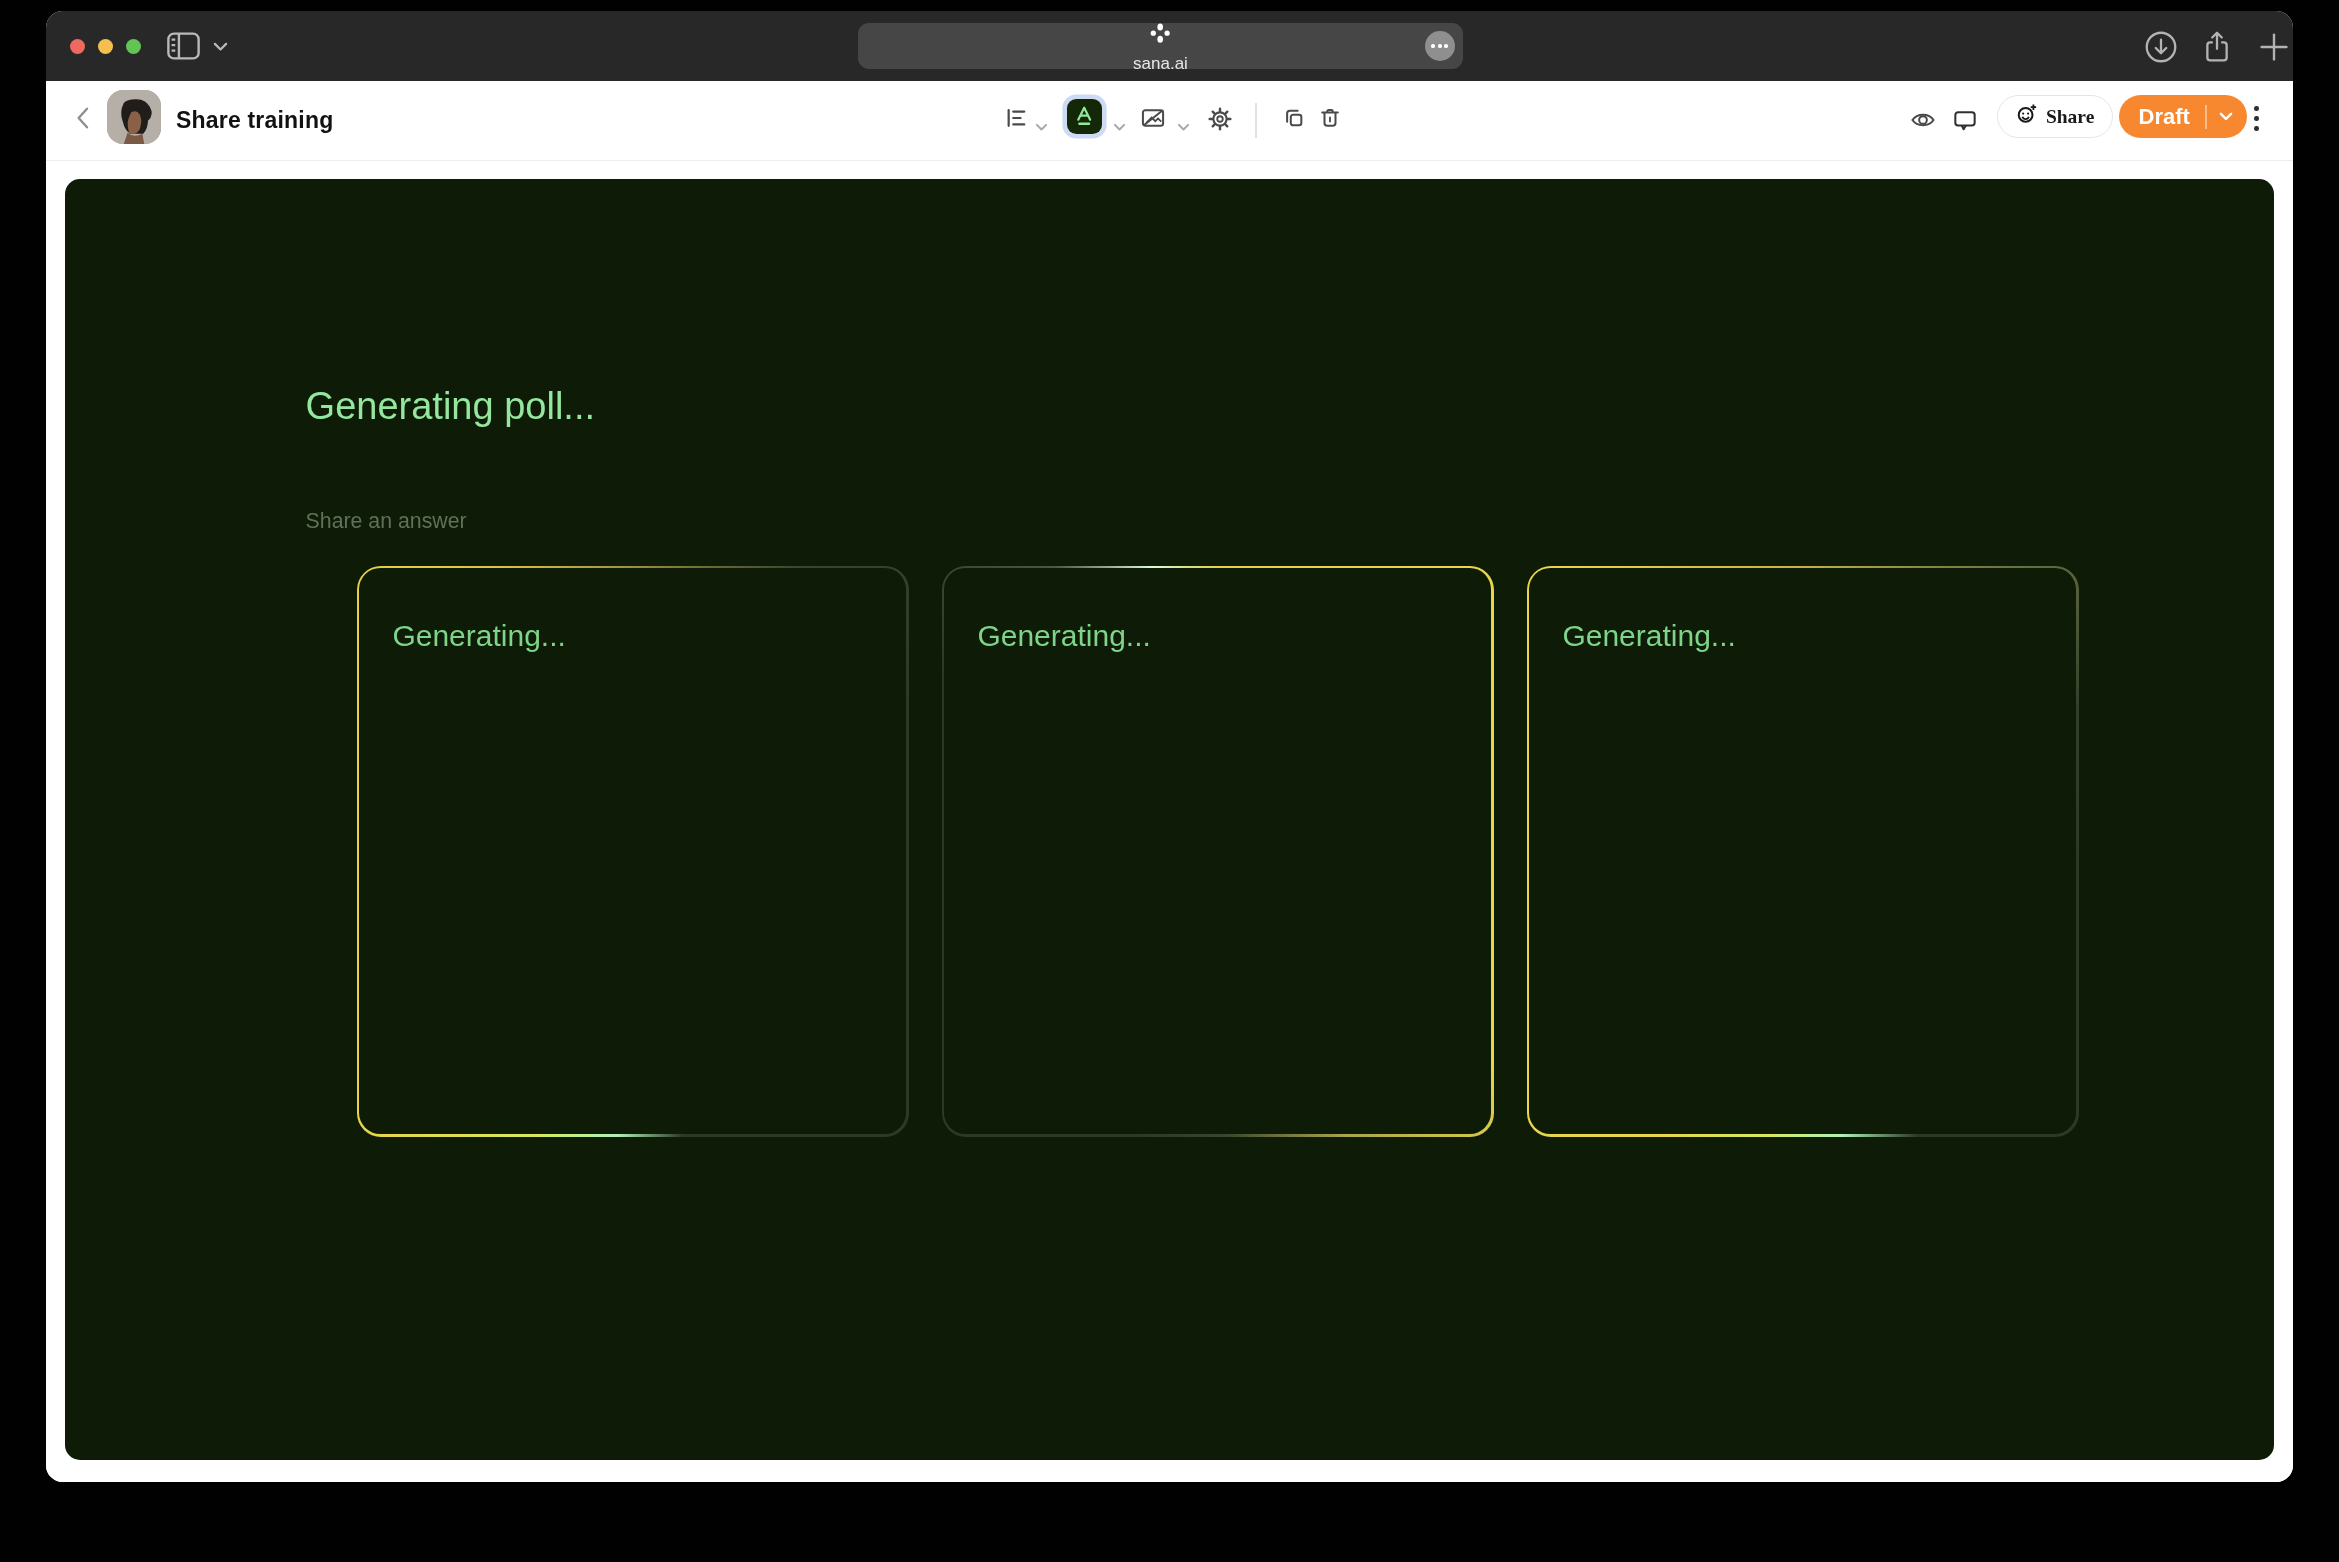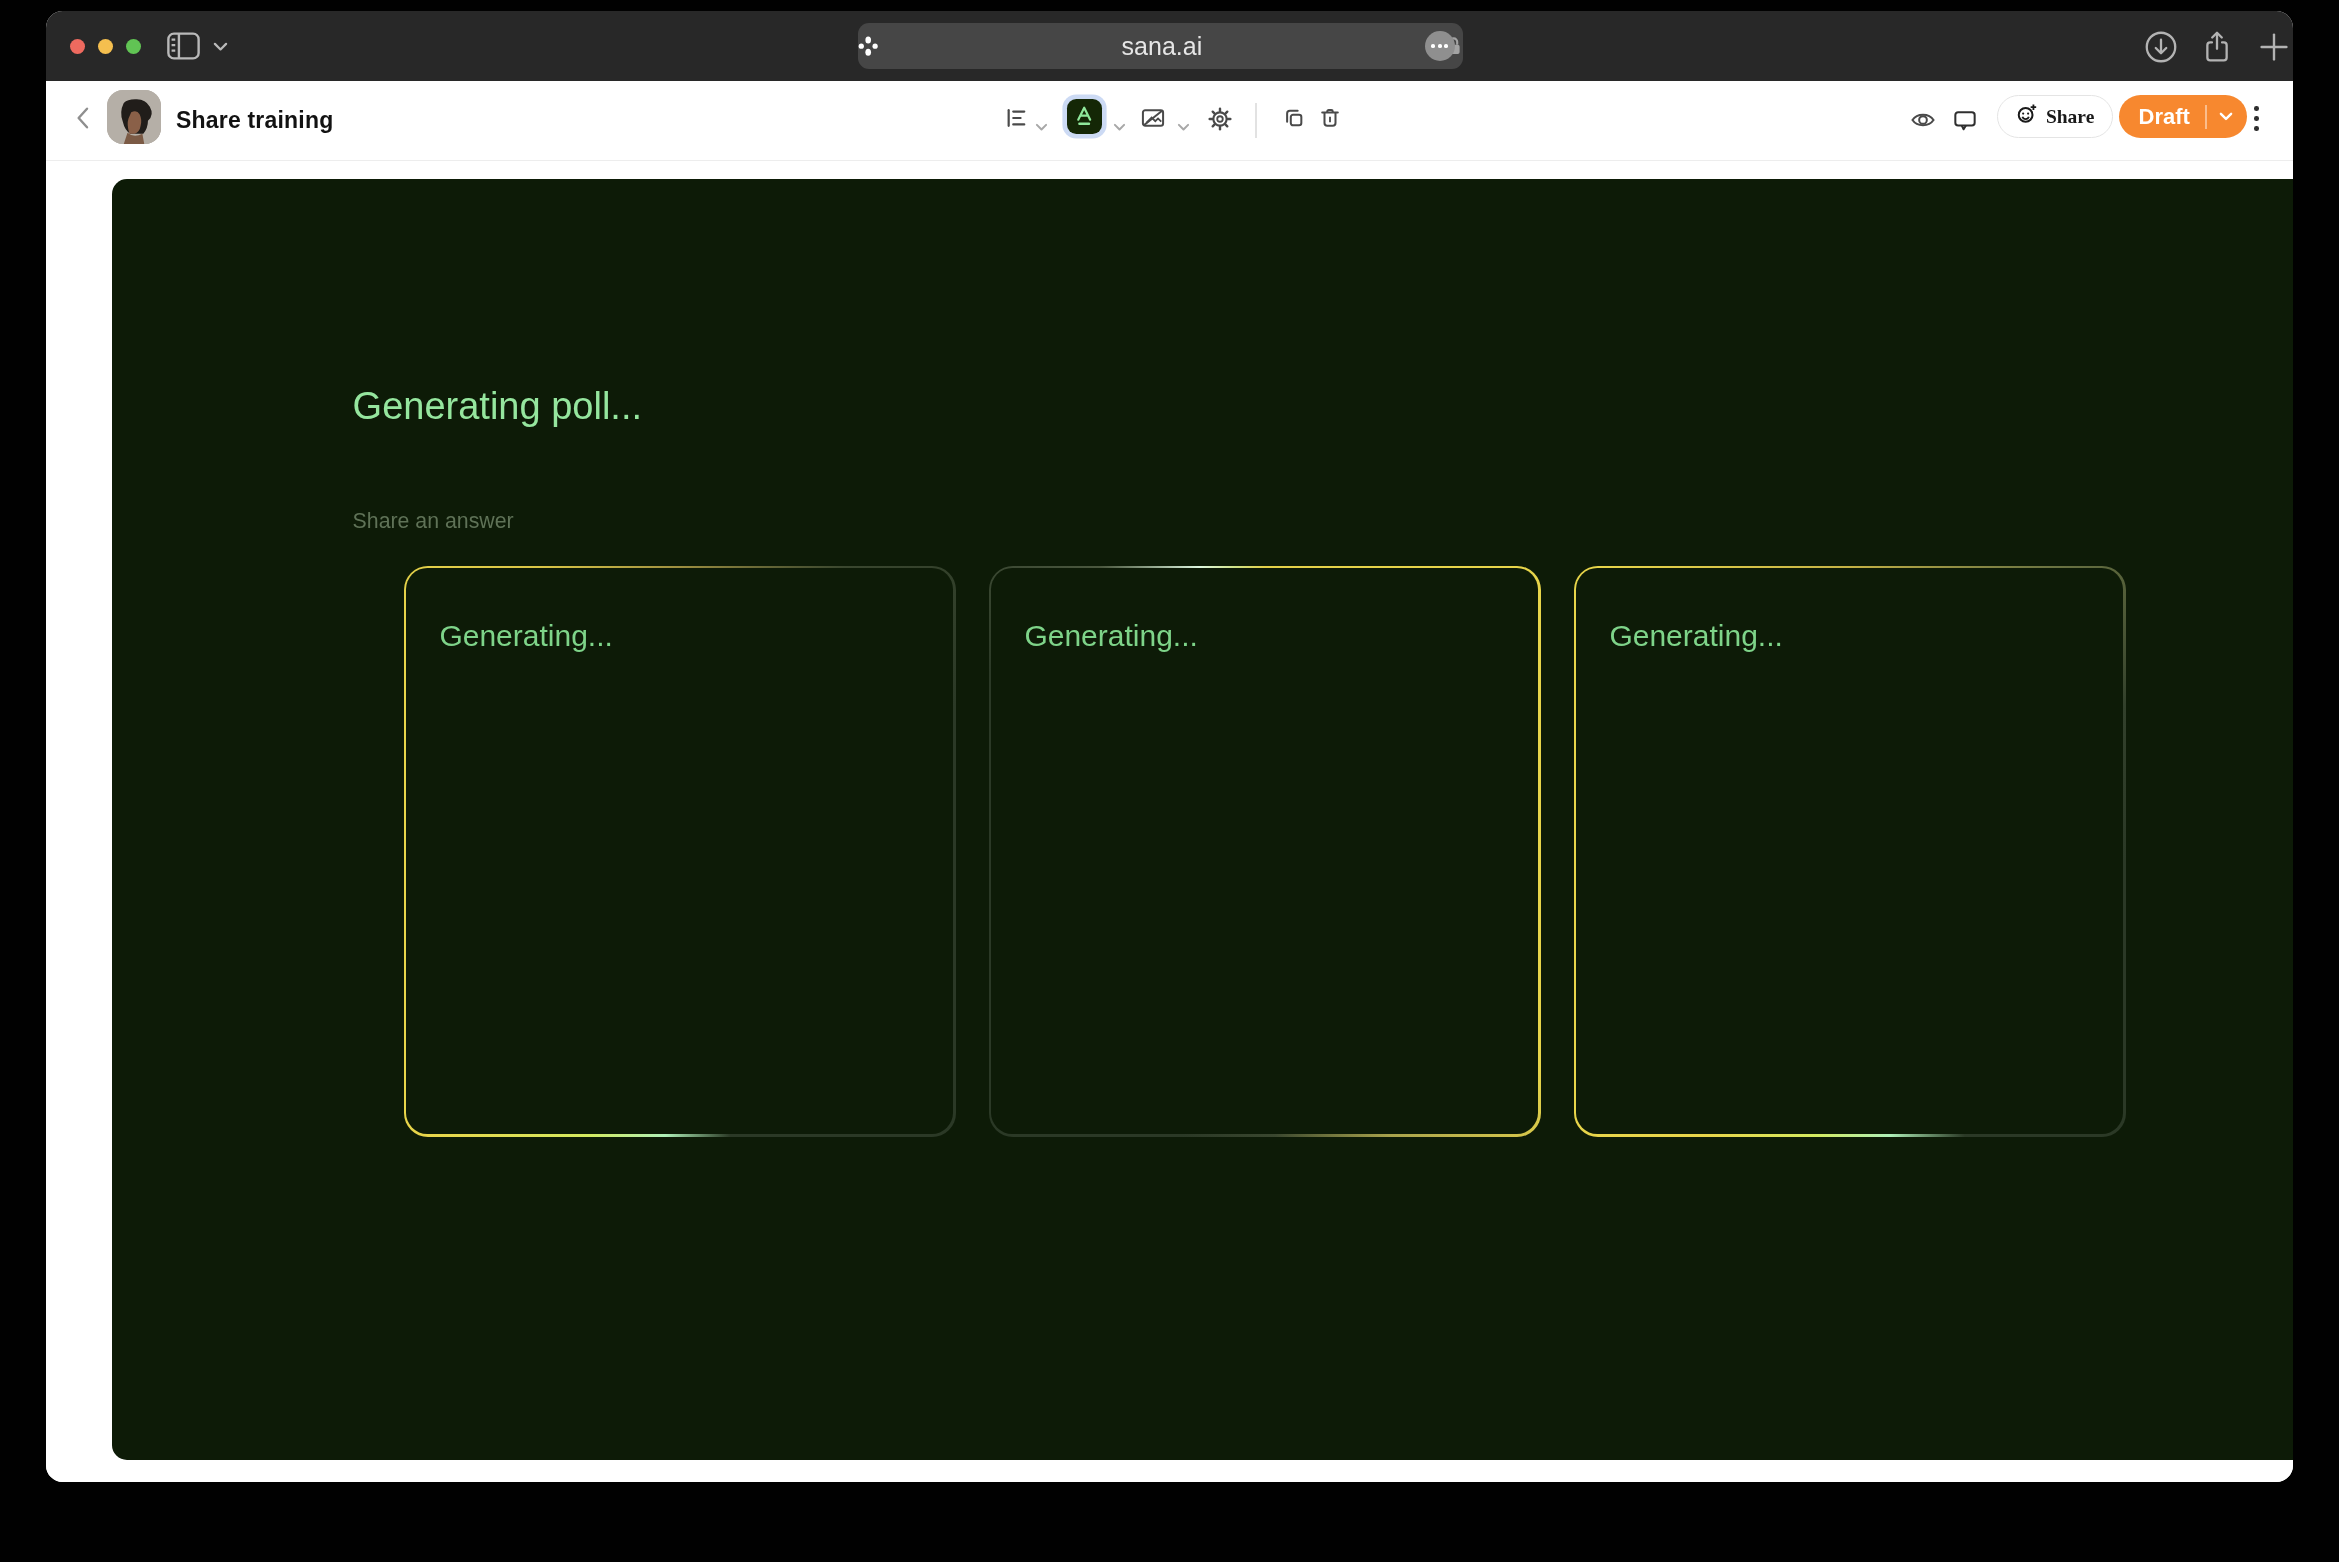--- a/index.html
+++ b/index.html
@@ -9,22 +9,22 @@
   
   .chrome{position:absolute;left:0;top:0;right:0;height:70px;background:#282828;}
   .tl{position:absolute;top:28px;width:15px;height:15px;border-radius:50%;}
   .tl.red{left:24px;background:#ee6a5f}
   .tl.yellow{left:52px;background:#f5bf4f}
   .tl.green{left:80px;background:#61c454}
   .chrome svg{display:block}
   .sidebar-toggle{position:absolute;left:121px;top:21.3px}
   .chrome-chev{position:absolute;left:167px;top:31px}
   .urlbar{position:absolute;left:812px;top:12px;width:605px;height:46px;border-radius:11px;
-    background:#464646;display:flex;align-items:center;justify-content:space-between;gap:10.2px;
-    color:#e6e6e6;font-size:25px;}
+    background:#464646;display:flex;align-items:center;justify-content:flex-start;gap:10.2px;
+    color:#e6e6e6;font-size:17px;flex-direction:column;}
   .url-more{position:absolute;right:8.3px;top:8.3px;width:30px;height:30px;border-radius:50%;
     background:#8f8f8f;display:flex;align-items:center;justify-content:center;gap:2.8px;}
   .url-more i{width:3.7px;height:3.7px;border-radius:50%;background:#fff;display:block}
   .chrome-right{position:absolute;top:18.6px}
   .ic-download{left:2098px}.ic-shareup{left:2154px}.ic-plus{left:2211px}
   
   .appheader{position:absolute;left:0;top:70px;right:0;height:80px;background:#fff;
     border-bottom:1.9px solid #ededed;box-sizing:border-box;}
   .back{position:absolute;left:28px;top:22px}
   .avatar{position:absolute;left:61px;top:9.3px;width:54px;height:54px;border-radius:16px;overflow:hidden;
@@ -52,21 +52,21 @@
     gap:8.3px;padding:0 17.6px;font-size:19.5px;font-weight:600;color:#1a1a1a;font-family:Liberation Serif, serif;}
   .draft-btn{position:absolute;left:2073px;top:14px;height:43px;border-radius:22px;background:#F7882F;
     display:flex;align-items:center;color:#fff;font-size:22px;font-weight:700;padding:0 0 0 19.5px;}
   .draft-div{width:1.9px;height:24px;background:rgba(255,255,255,.45);margin:0 0 0 15px;}
   .draft-chev{padding:0 14px 0 12px;display:flex;align-items:center;height:100%;}
   .kebab{position:absolute;left:2208px;top:25px;display:flex;flex-direction:column;gap:5.6px;}
   .kebab i{width:4.6px;height:4.6px;border-radius:50%;background:#2f2f2f;display:block}
   
   .content{position:absolute;left:0;top:150px;right:0;bottom:0;background:#fff;}
   .panel{position:absolute;left:18.6px;top:17.6px;width:2209px;height:1281px;border-radius:15px;
-    background:#0D1B07;margin-left:47px;}
+    background:#0D1B07;}
   .gen-heading{position:absolute;left:241px;top:206px;font-size:38px;font-weight:500;color:#95E69E;}
   .gen-prompt{position:absolute;left:241px;top:330px;font-size:21.3px;font-weight:500;color:#5F7257;}
   .cards{position:absolute;left:248px;top:387px;display:flex;gap:33px;padding-left:44px;}
   .card{width:552px;height:571px;border-radius:24px;padding:2.8px;box-sizing:border-box;}
   .card-inner{width:100%;height:100%;box-sizing:border-box;border-radius:21.3px;background:#0D1B07;
     padding:51px 33px;font-size:30px;color:#7ED489;}
   .card.c1{background:conic-gradient(from 0deg,
     #9d8f40 0deg,#3a472f 30deg,#2b3926 62deg,#2b3926 170deg,
     #AEF0B8 183deg,#d3ea5f 198deg,#E7D54A 222deg,#E7D54A 308deg,#d9c546 334deg,#9d8f40 360deg);}
   .card.c2{background:conic-gradient(from 0deg,

